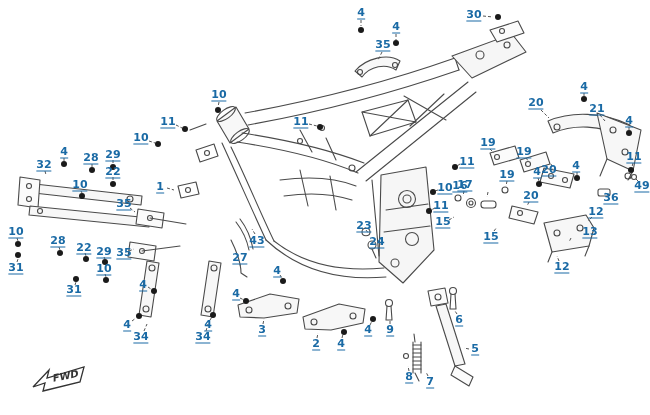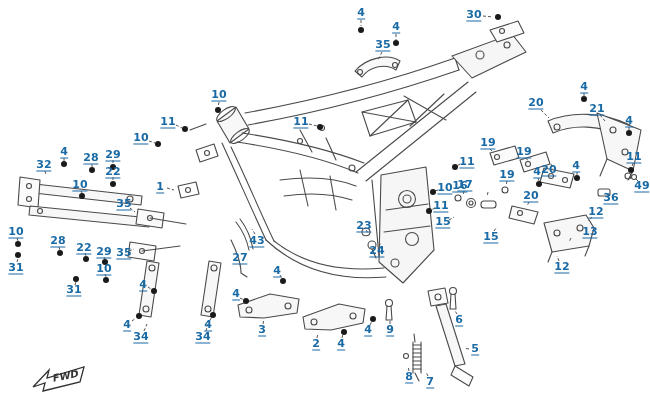--- a/index.html
+++ b/index.html
@@ -340,21 +340,21 @@
       <span class="callout" style="left: 58px; top: 241px; color: rgb(26, 106, 165);">28</span>
       <span class="callout" style="left: 84px; top: 248px; color: rgb(26, 106, 165);">22</span>
       <span class="callout" style="left: 104px; top: 252px; color: rgb(26, 106, 165);">29</span>
       <span class="callout" style="left: 124px; top: 253px; color: rgb(26, 106, 165);">35</span>
       <span class="callout" style="left: 104px; top: 269px; color: rgb(26, 106, 165);">10</span>
       <span class="callout" style="left: 16px; top: 268px; color: rgb(26, 106, 165);">31</span>
       <span class="callout" style="left: 74px; top: 290px; color: rgb(26, 106, 165);">31</span>
       <span class="callout" style="left: 257px; top: 241px; color: rgb(26, 106, 165);">43</span>
       <span class="callout" style="left: 240px; top: 258px; color: rgb(26, 106, 165);">27</span>
       <span class="callout" style="left: 364px; top: 226px; color: rgb(26, 106, 165);">23</span>
-      <span class="callout" style="left: 377px; top: 251px; color: rgb(26, 106, 165);">24</span>
+      <span class="callout" style="left: 377px; top: 242px; color: rgb(26, 106, 165);">24</span>
       <span class="callout" style="left: 143px; top: 285px; color: rgb(26, 106, 165);">4</span>
       <span class="callout" style="left: 127px; top: 325px; color: rgb(26, 106, 165);">4</span>
       <span class="callout" style="left: 141px; top: 337px; color: rgb(26, 106, 165);">34</span>
       <span class="callout" style="left: 208px; top: 325px; color: rgb(26, 106, 165);">4</span>
       <span class="callout" style="left: 203px; top: 337px; color: rgb(26, 106, 165);">34</span>
       <span class="callout" style="left: 236px; top: 294px; color: rgb(26, 106, 165);">4</span>
       <span class="callout" style="left: 262px; top: 330px; color: rgb(26, 106, 165);">3</span>
       <span class="callout" style="left: 277px; top: 271px; color: rgb(26, 106, 165);">4</span>
       <span class="callout" style="left: 316px; top: 344px; color: rgb(26, 106, 165);">2</span>
       <span class="callout" style="left: 341px; top: 344px; color: rgb(26, 106, 165);">4</span>

